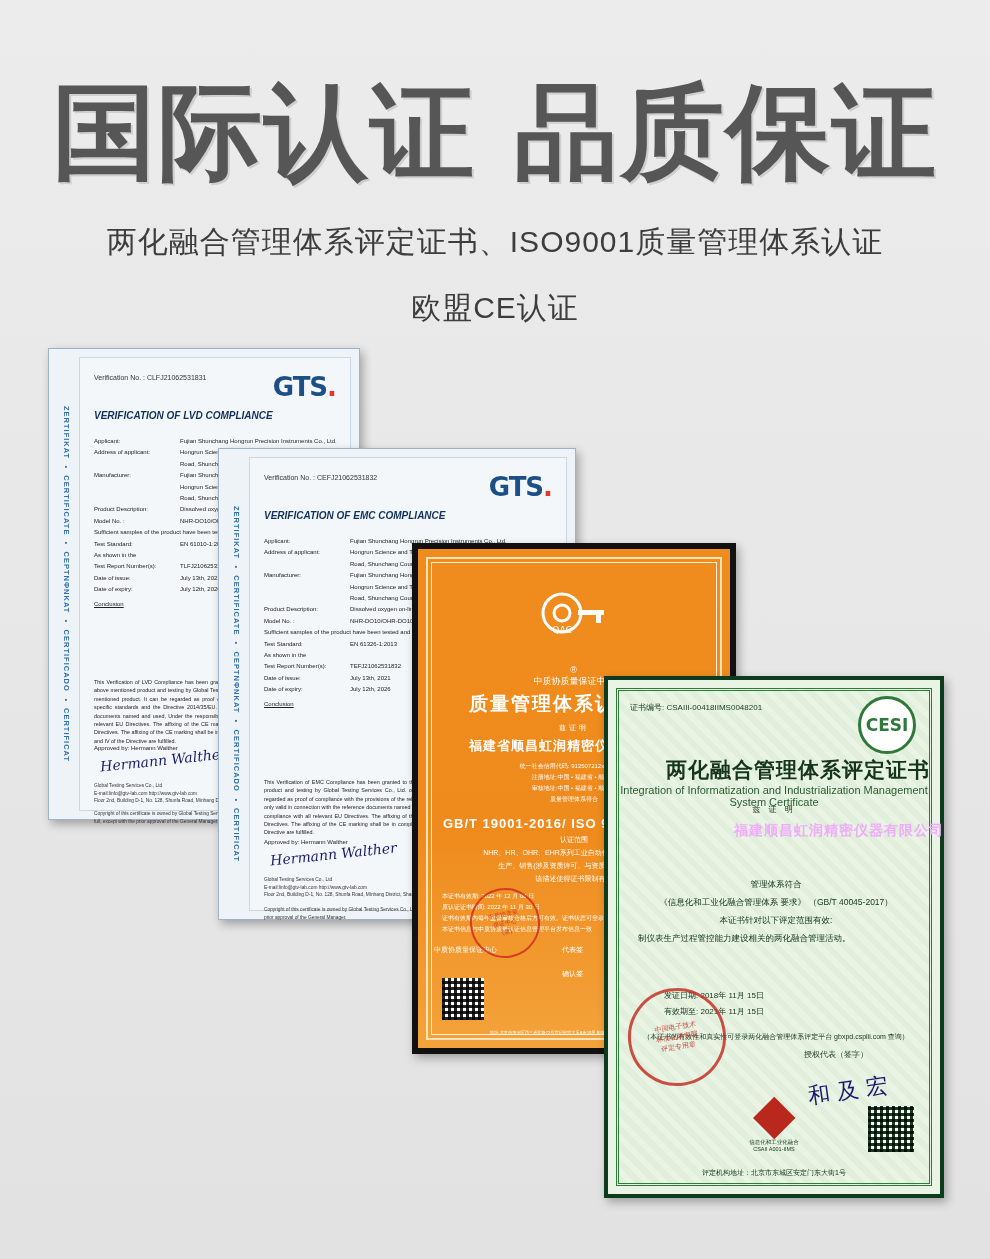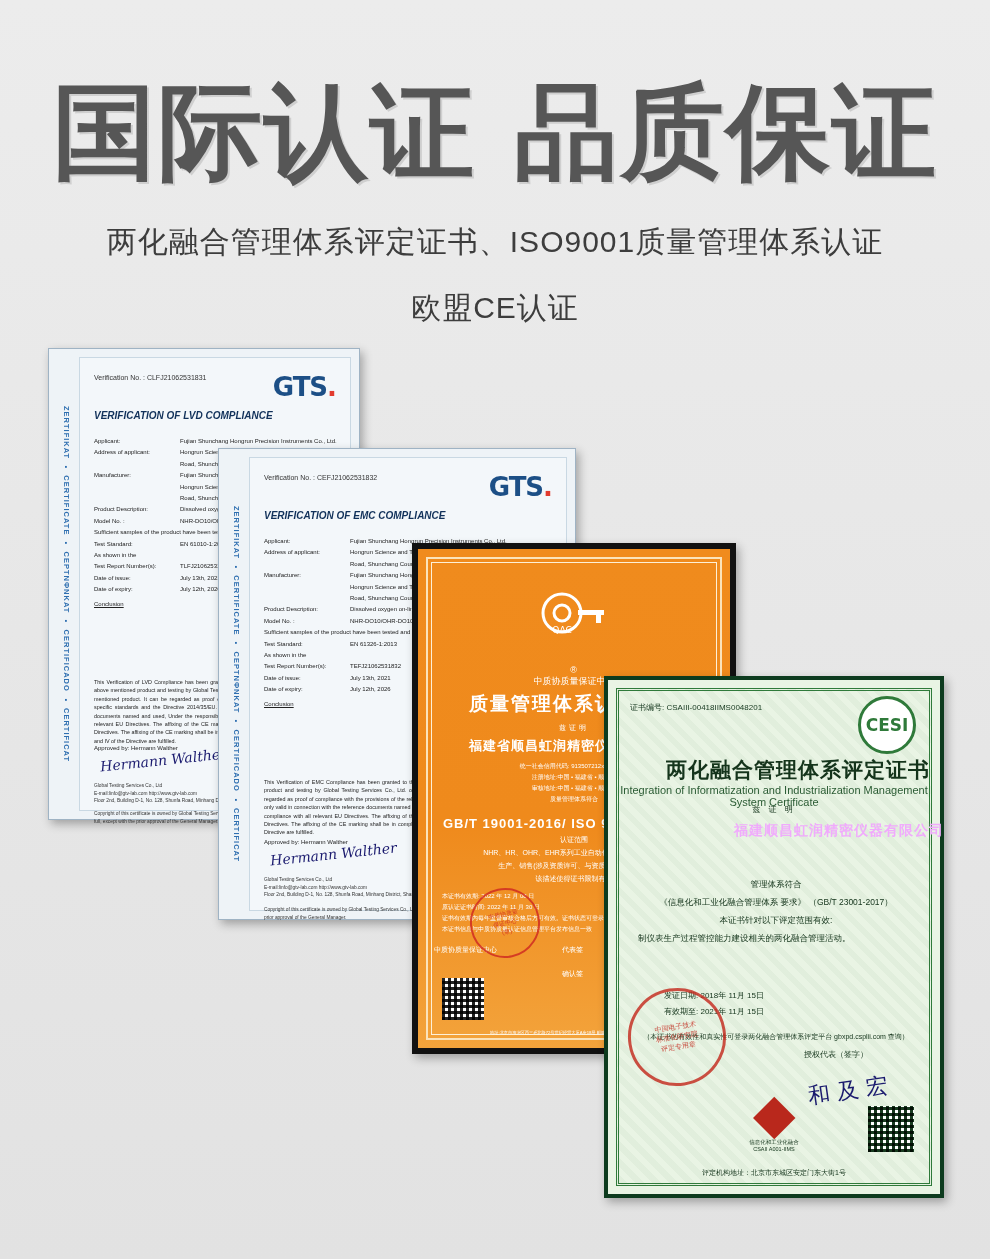--- a/index.html
+++ b/index.html
@@ -366,21 +366,21 @@
       <span>证书编号:</span>
       <span>CSAIII-00418IIMS0048201</span>
     </div>
     <div class="cesi-badge">CESI</div>
     <div class="cesi-title">两化融合管理体系评定证书</div>
     <div class="cesi-title-en">Integration of Informatization and Industrialization Management System Certificate</div>
     <div class="cesi-zm">兹 证 明</div>
     <div class="cesi-company">福建顺昌虹润精密仪器有限公司</div>
     <div class="cesi-lines">
       <div class="cesi-c">管理体系符合</div>
-      <div class="cesi-c">《信息化和工业化融合管理体系 要求》 （GB/T 23001-2017）</div>
+      <div class="cesi-c">《信息化和工业化融合管理体系 要求》 （GB/T 40045-2017）</div>
       <div class="cesi-c">本证书针对以下评定范围有效:</div>
       <div>制仪表生产过程管控能力建设相关的两化融合管理活动。</div>
     </div>
     <div class="cesi-dates">
       <div>
         <span>发证日期:</span>
         <span>2018年 11月 15日</span>
       </div>
       <div>
         <span>有效期至:</span>

